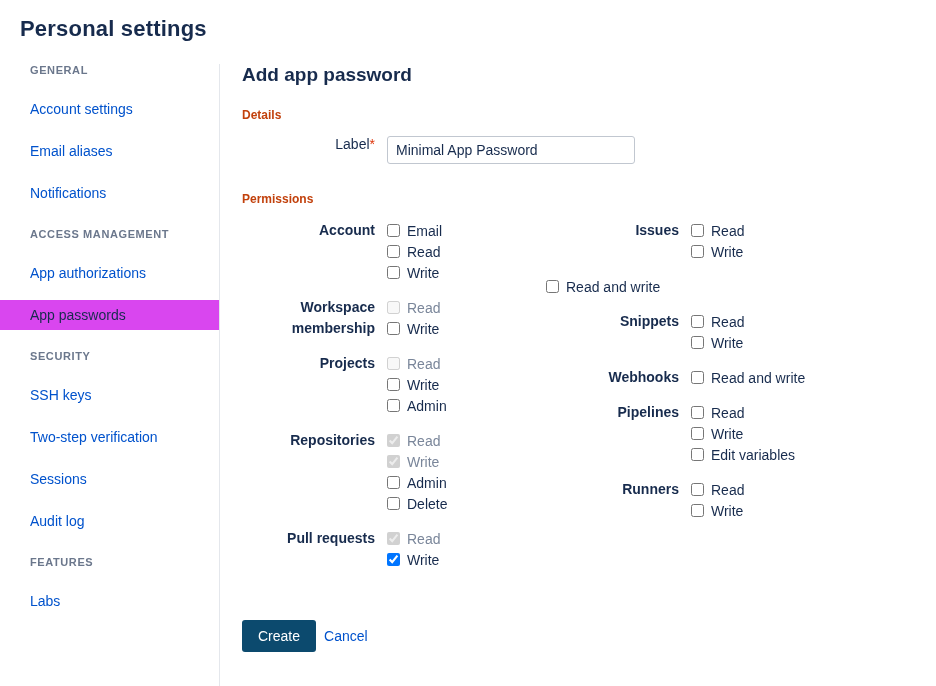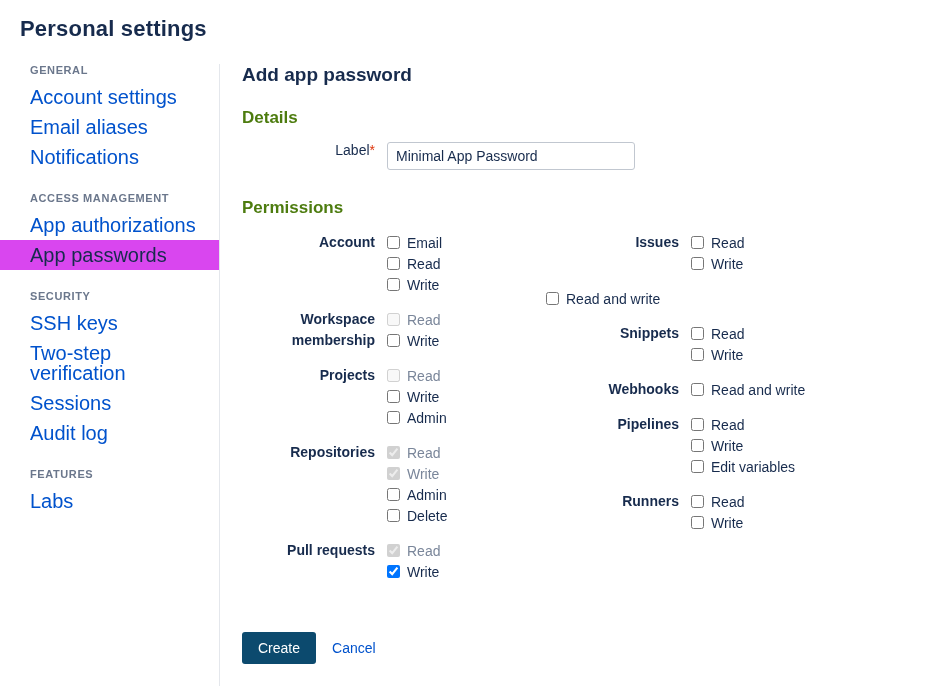--- a/index.html
+++ b/index.html
@@ -40,46 +40,47 @@
     letter-spacing: 0.6px;
     color: #6b778c;
     padding: 0 0 6px 30px;
   }
   .sb-group { margin-bottom: 20px; }
   .sb-group.first { margin-top: 0; }
   .sb-item {
     display: block;
     padding: 5px 10px 5px 30px;
     color: #0052cc;
-    font-size: 20px;
+    font-size: 14px;
     line-height: 20px;
     cursor: pointer;
     text-decoration: none;
+    margin-top: 12px;
   }
   .sb-item.active {
     background: #d946ef;
     color: #172b4d;
     font-weight: normal;
   }
   .content {
     flex: 1;
     padding: 0 0 0 22px;
     box-sizing: border-box;
   }
   .content-title {
     font-size: 19px;
     font-weight: bold;
     color: #172b4d;
     margin: 0 0 22px 0;
     padding-top: 0;
   }
   .sub-title {
-    font-size: 17px;
-    font-weight: bold;
-    color: #4d7c0f;
+    font-size: 12px;
+    font-weight: bold;
+    color: #c2410c;
     margin: 0 0 14px 0;
   }
   .field-row {
     display: flex;
     margin-bottom: 23px;
   }
   .field-label {
     width: 145px;
     text-align: right;
     padding-right: 12px;
@@ -148,21 +149,21 @@
     border: none;
     border-radius: 3px;
     font-size: 14px;
     font-family: "Liberation Sans", sans-serif;
     padding: 8px 16px;
     cursor: pointer;
   }
   .link-btn {
     color: #0052cc;
     font-size: 14px;
-    margin-left: 16px;
+    margin-left: 8px;
     cursor: pointer;
     text-decoration: none;
   }
 </style>
 </head>
 <body>
 
 <div class="page-title">Personal settings</div>
 
 <div class="layout">

